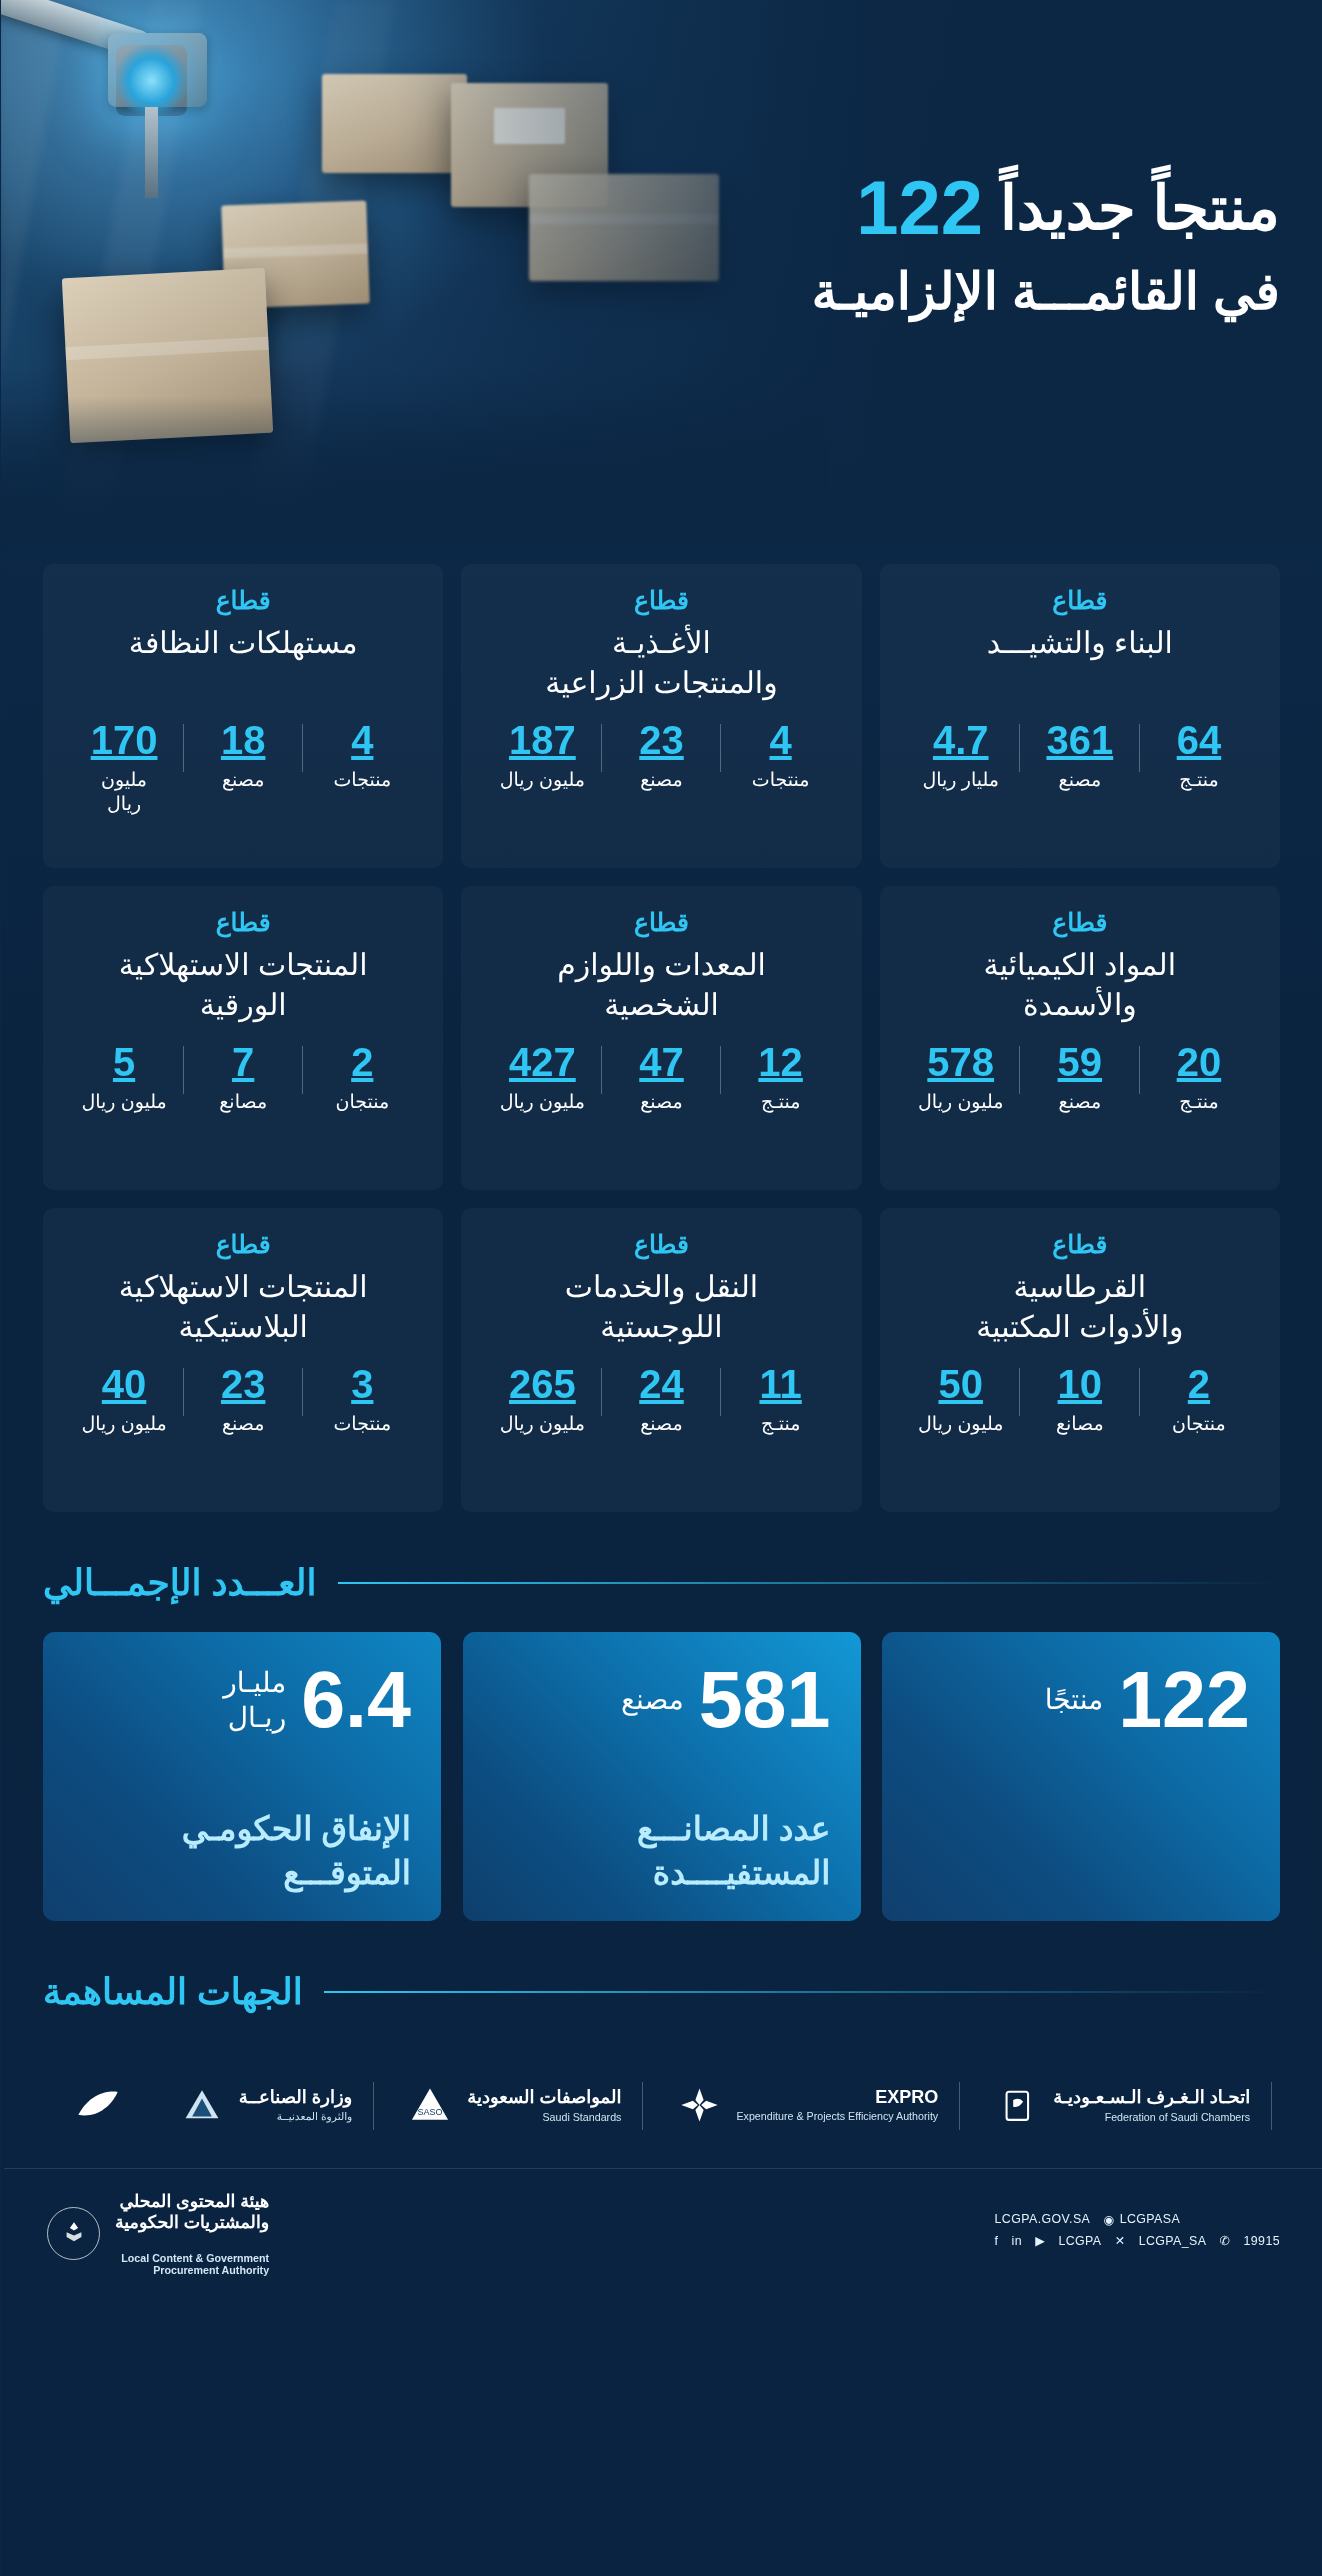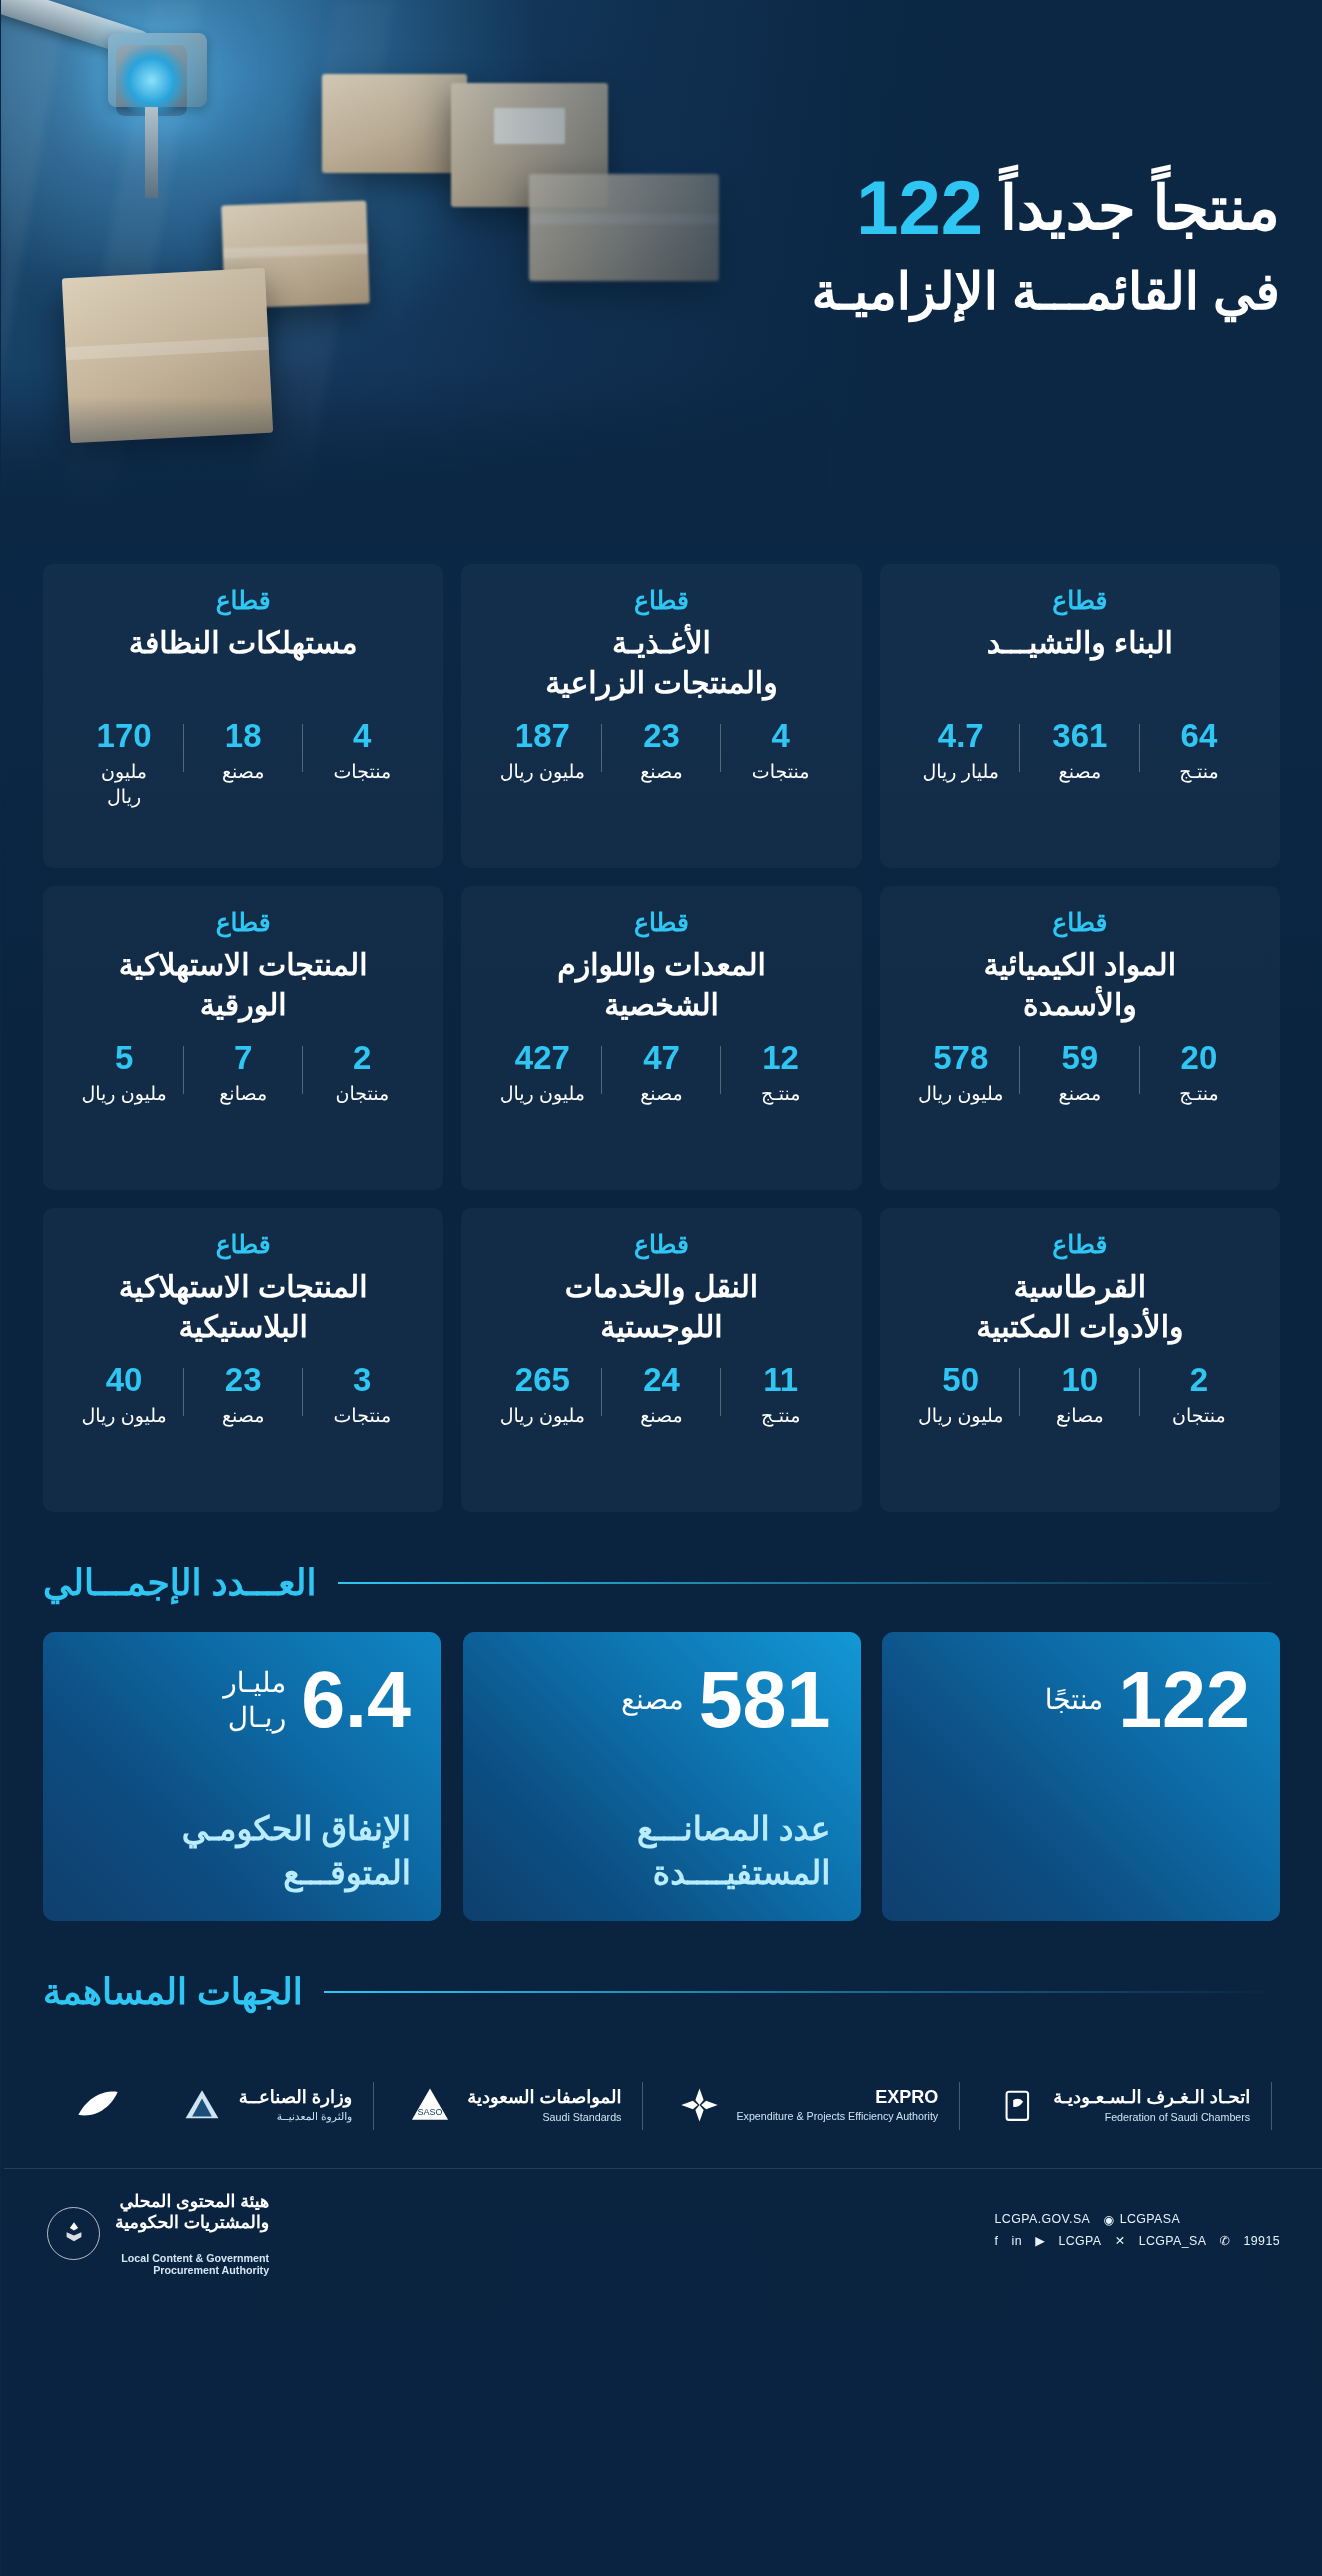--- a/index.html
+++ b/index.html
@@ -164,21 +164,21 @@
   }
   .card .kicker {
     font-size: 25px;
     color: #2fc6f3;
     font-weight: bold;
     margin-bottom: 8.3px;
   }
   .card .sector-name {
     font-size: 30px;
     color: #ffffff;
-    font-weight: bold;
+    font-weight: normal;
     text-align: center;
     line-height: 1.35;
     min-height: 83px;
   }
   .stats {
     margin-top: 13.2px;
     display: flex;
     flex-direction: row;
     justify-content: center;
     align-items: flex-start;
@@ -193,25 +193,26 @@
   .stat + .stat::after {
     content: "";
     position: absolute;
     right: 0;
     top: 5px;
     width: 0.8px;
     height: 48px;
     background: rgba(255,255,255,0.28);
   }
   .stat .v {
-    font-size: 33px;
+    font-size: 40px;
     font-weight: bold;
     color: #2fc6f3;
     line-height: 1.05;
     white-space: nowrap;
+    text-decoration: underline;
   }
   .stat .u {
     margin-top: 6.6px;
     font-size: 19px;
     color: #ffffff;
     line-height: 1.3;
     white-space: pre-line;
   }
 
   

